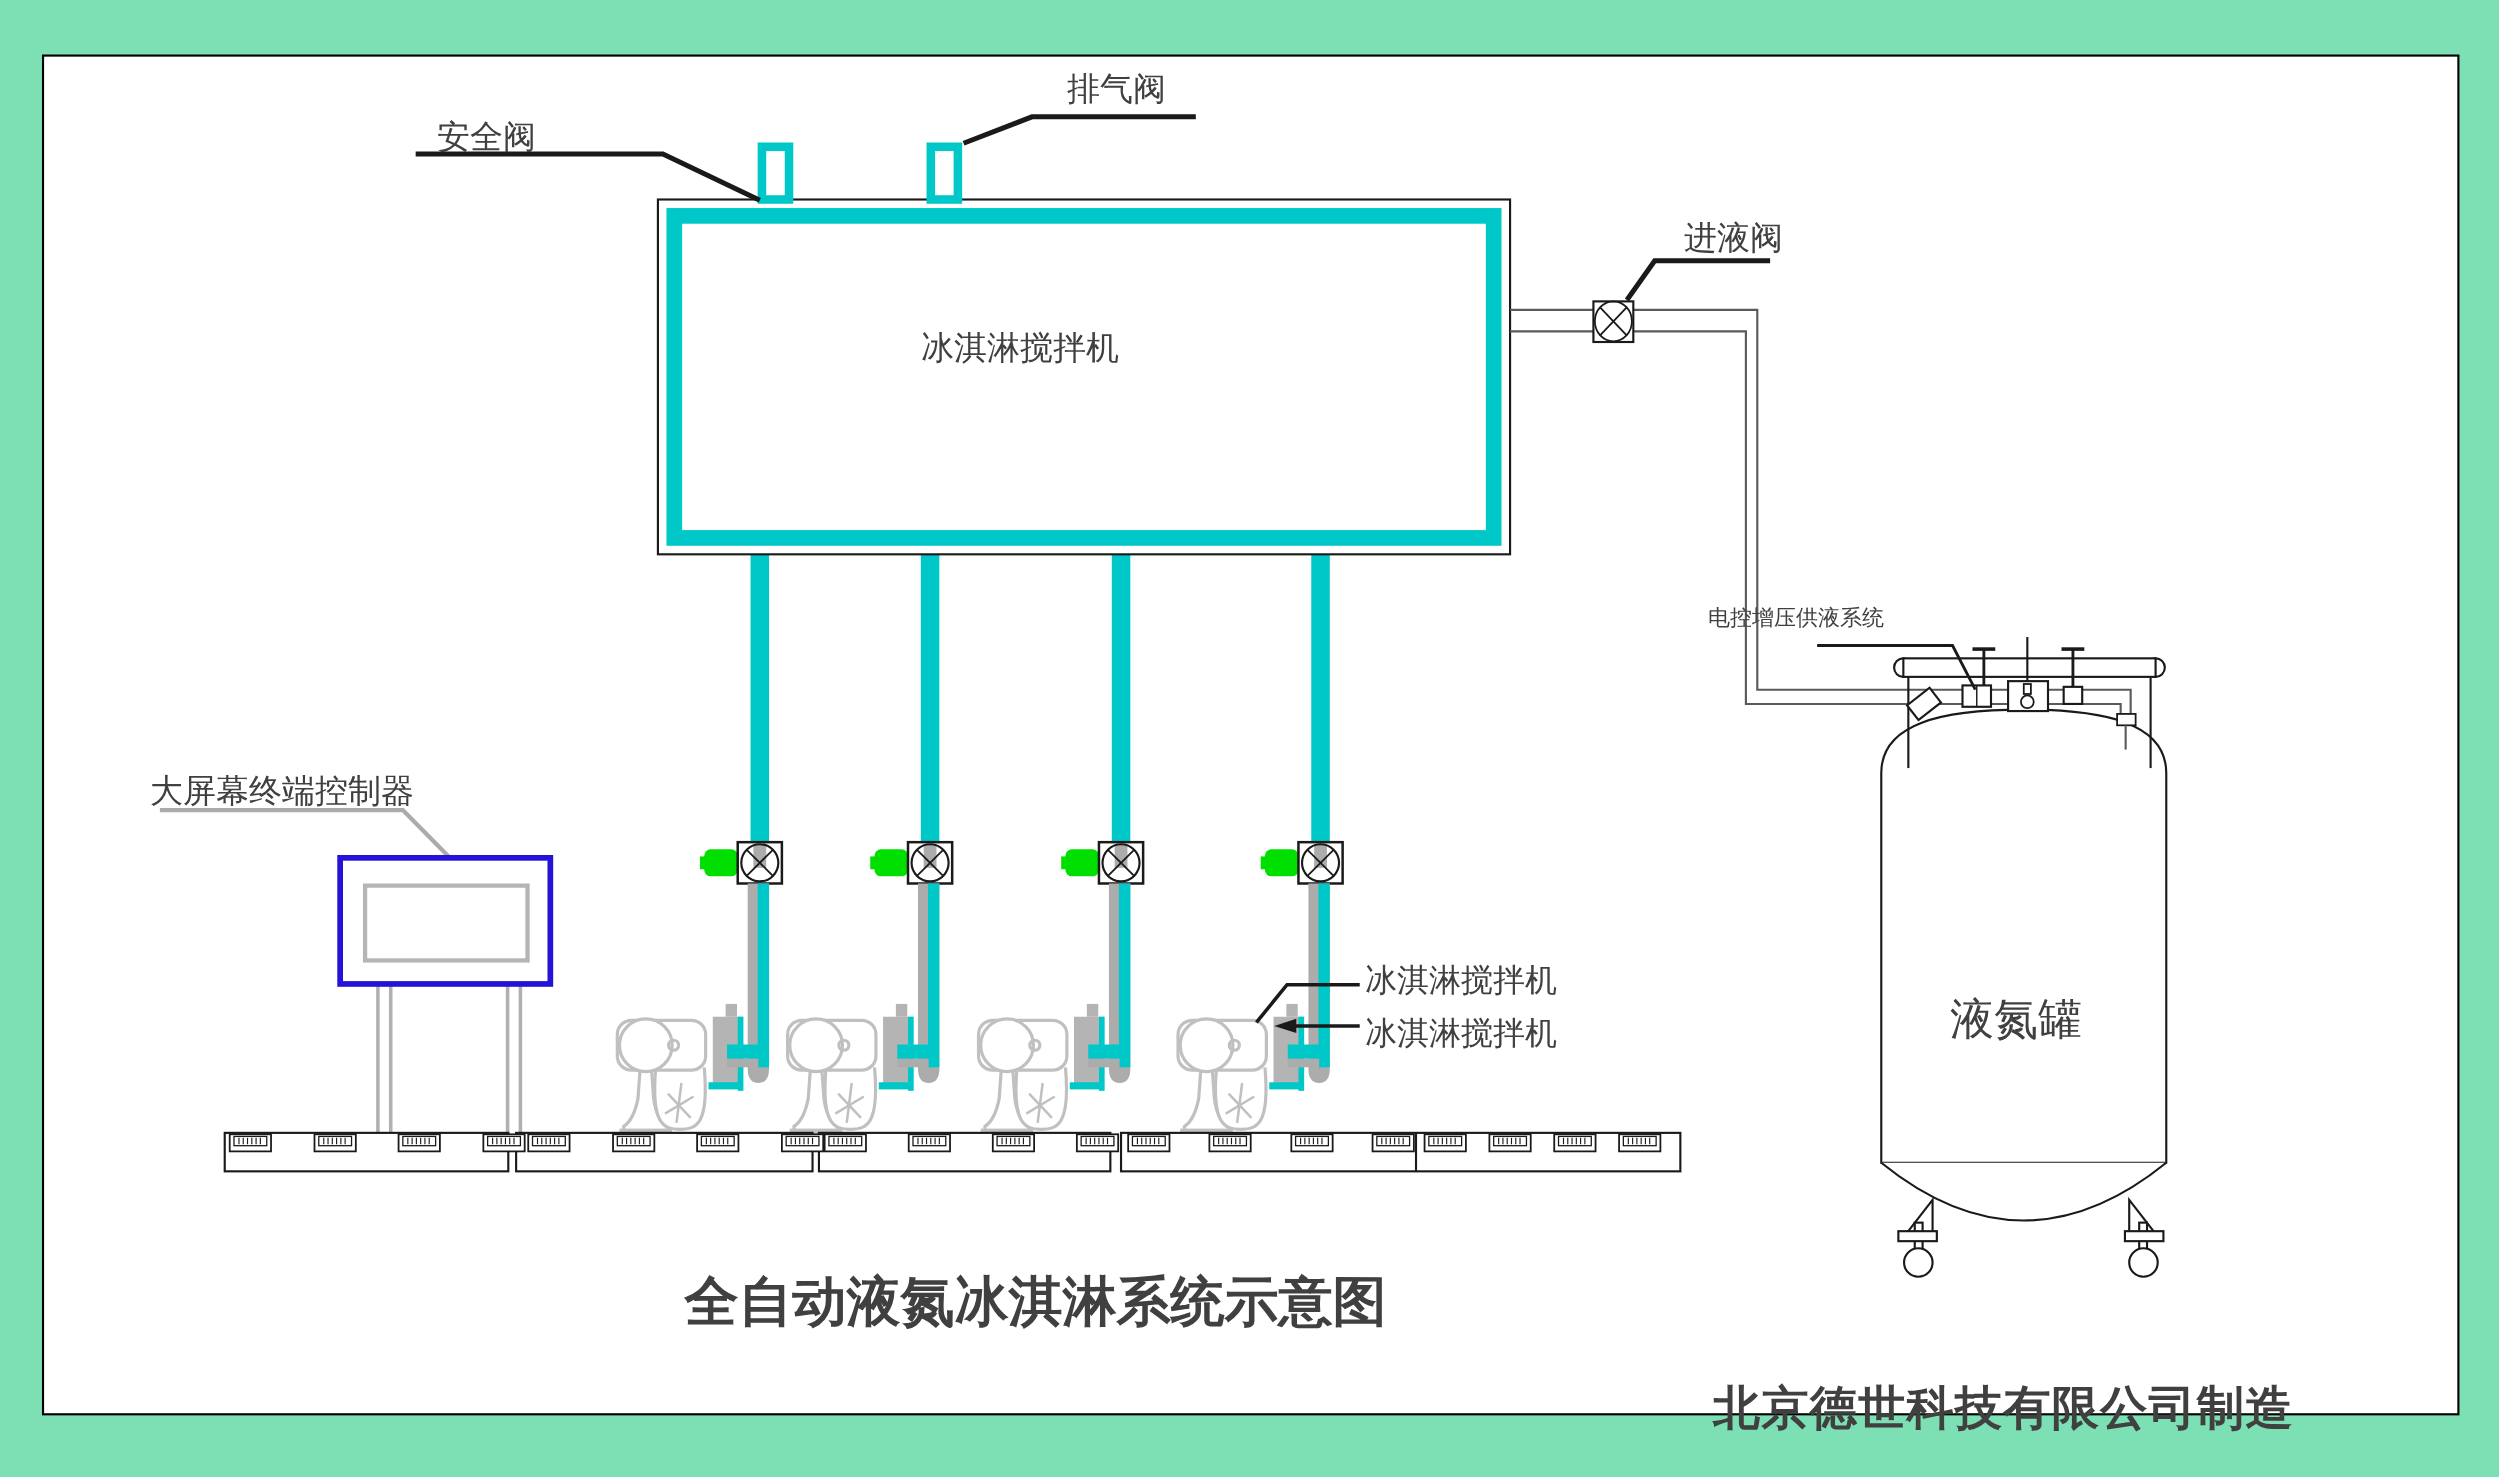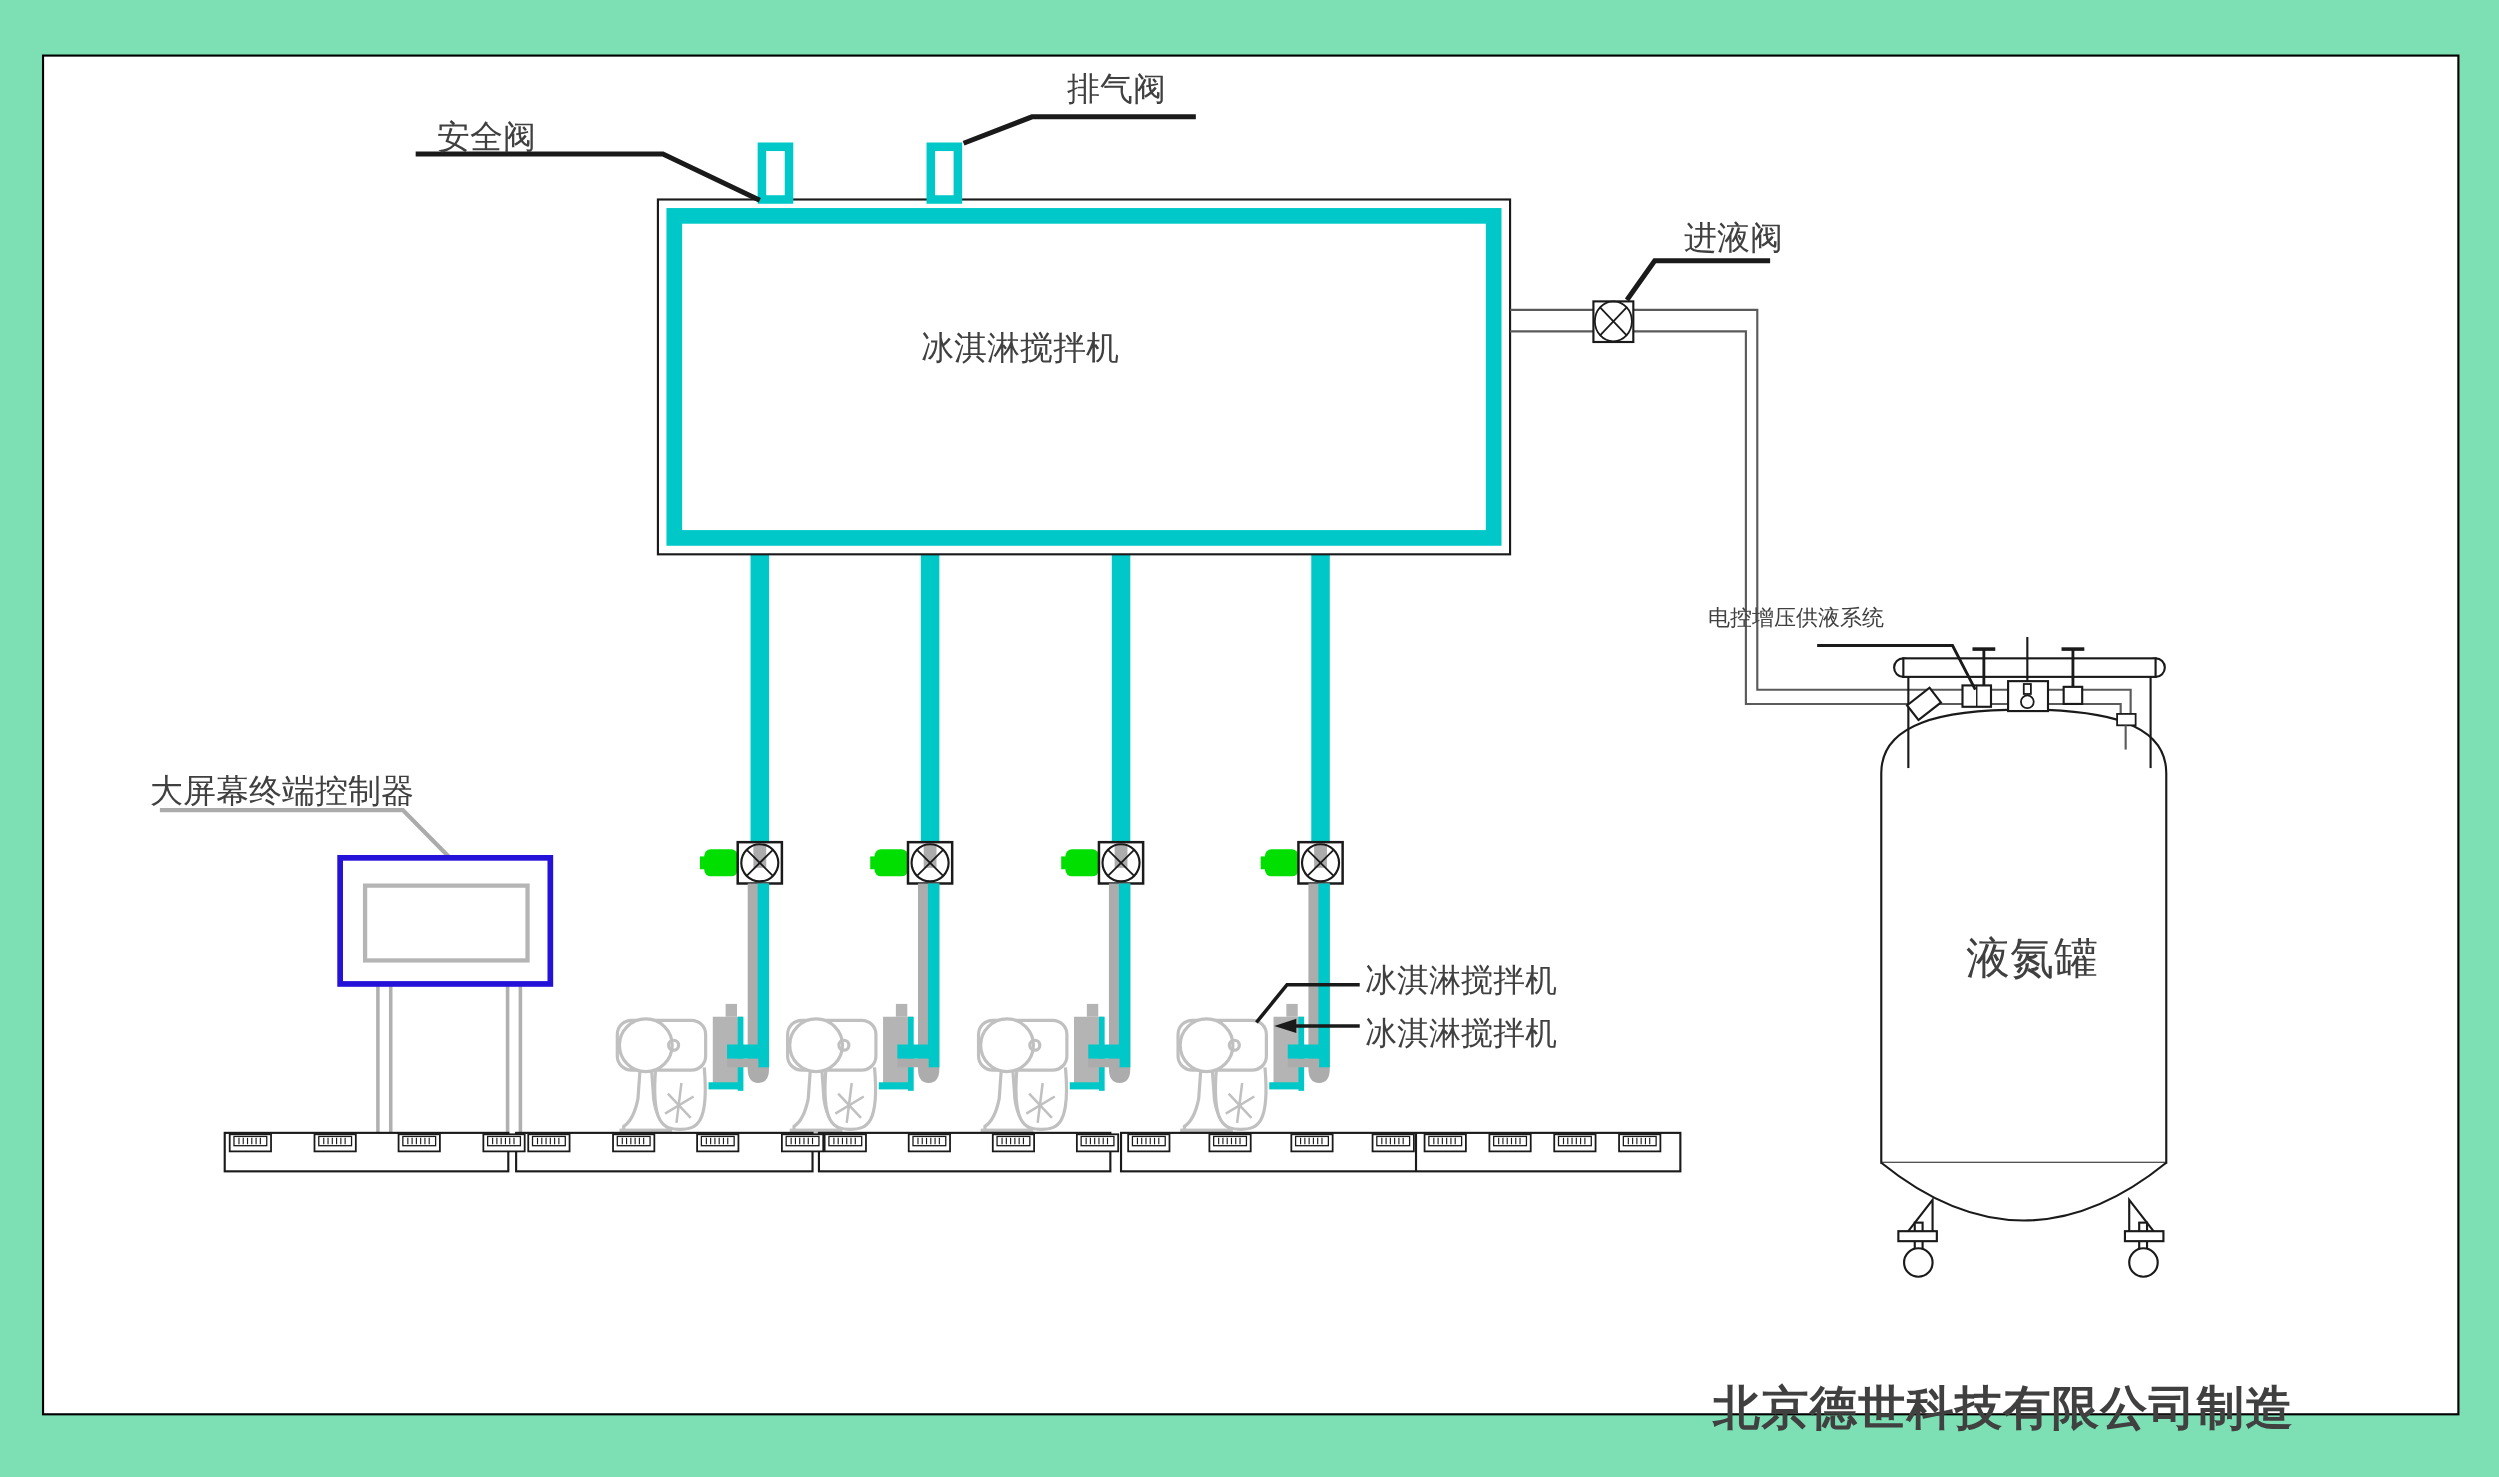--- a/index.html
+++ b/index.html
@@ -212,17 +212,18 @@
 </svg>
 
 <div class="lbl" style="left:437px;top:120px;font-size:33px;">安全阀</div>
 <div class="lbl" style="left:1067px;top:72px;font-size:33px;">排气阀</div>
 <div class="lbl" style="left:921px;top:331px;font-size:33px;">冰淇淋搅拌机</div>
 <div class="lbl" style="left:1656px;top:221px;font-size:33px;margin-left:28px;">进液阀</div>
 <div class="lbl" style="left:1708px;top:606px;font-size:22px;">电控增压供液系统</div>
 <div class="lbl" style="left:150px;top:774px;font-size:33px;">大屏幕终端控制器</div>
 <div class="lbl" style="left:1365px;top:963px;font-size:32px;">冰淇淋搅拌机</div>
 <div class="lbl" style="left:1365px;top:1016px;font-size:32px;">冰淇淋搅拌机</div>
-<div class="lbl" style="left:1950px;top:935px;font-size:44px;margin-left:16px;">液氮罐</div>
+<div class="lbl" style="left:1950px;top:996px;font-size:44px;">液氮罐</div>
+<div class="lbl bold" style="left:683px;top:1273px;width:705px;text-align:center;font-size:54px;">全自动液氮冰淇淋系统示意图</div>
 <div class="lbl bold" style="left:1713px;top:1383px;font-size:47px;letter-spacing:1.4px;">北京德世科技有限公司制造</div>
 
 </div>
 
 
 </body></html>

